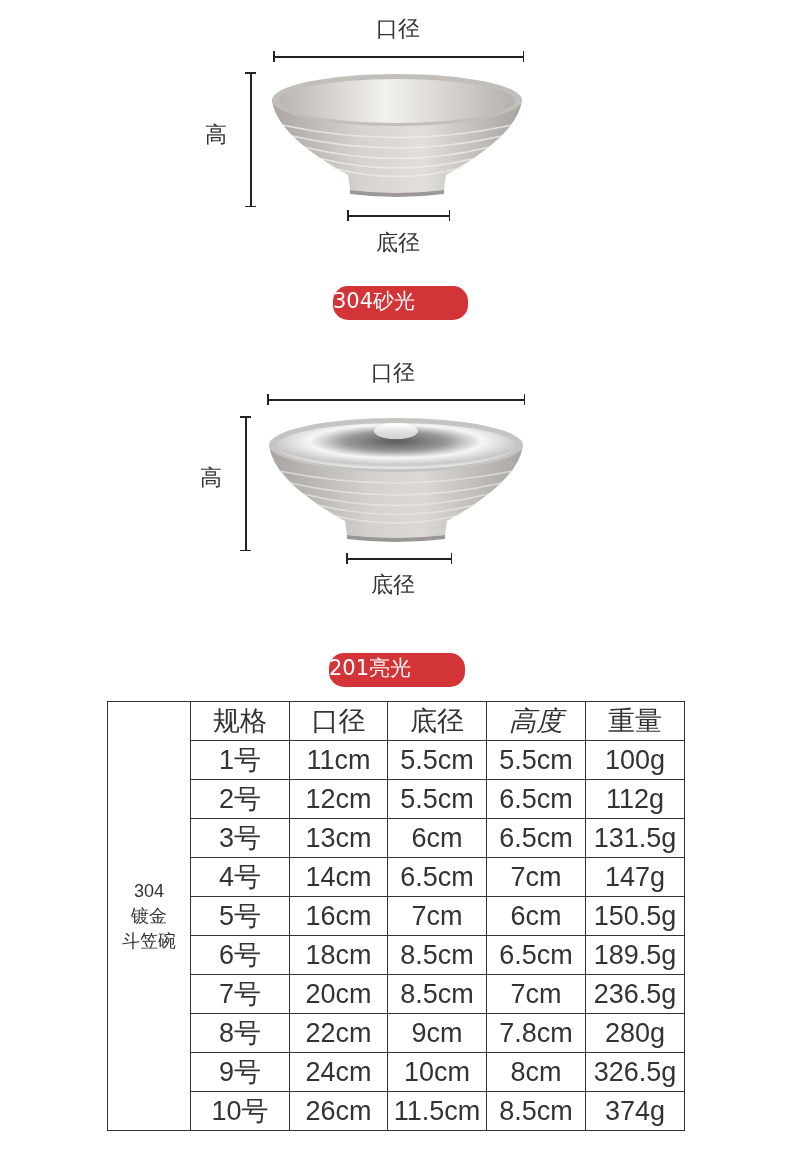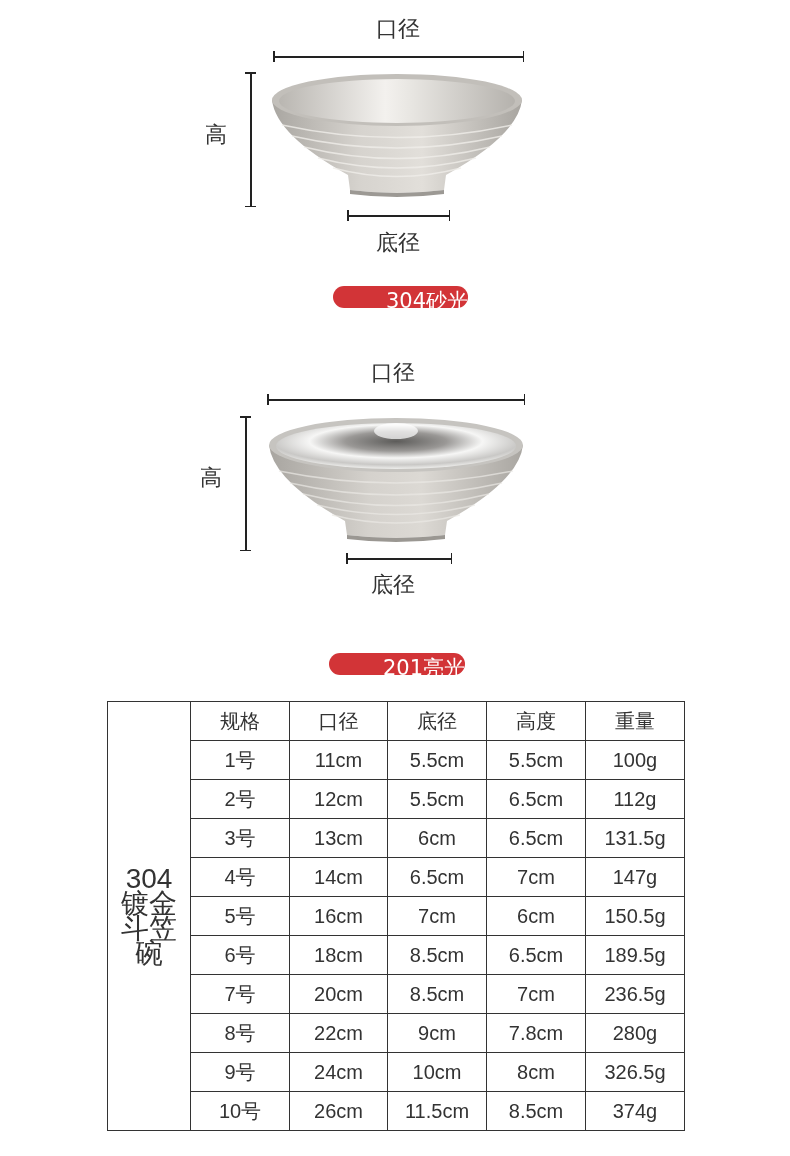--- a/index.html
+++ b/index.html
@@ -6,30 +6,30 @@
   body { width: 790px; height: 1156px; position: relative; overflow: hidden;
          font-family: "DejaVu Sans", "Liberation Sans", sans-serif; color: #333; }
   .abs { position: absolute; }
   .label { font-size: 22px; color: #333; white-space: nowrap; text-align: center; }
   .hline { position: absolute; height: 1.5px; background: #222; }
   .hline::before, .hline::after { content: ""; position: absolute; top: -5px; width: 1.5px; height: 11px; background: #222; }
   .hline::before { left: 0; } .hline::after { right: 0; }
   .vline { position: absolute; width: 1.5px; background: #222; }
   .vline::before, .vline::after { content: ""; position: absolute; left: -5px; height: 1.5px; width: 11px; background: #222; }
   .vline::before { top: 0; } .vline::after { bottom: 0; }
-  .badge { position: absolute; height: 22px; border-radius: 15px; background: #d23437; color: #fff;
-           font-size: 21px; line-height: 30px; text-align: right; }
+  .badge { position: absolute; height: 34px; border-radius: 15px; background: #d23437; color: #fff;
+           font-size: 21px; line-height: 30px; text-align: left; }
   .bowl { position: absolute; }
   table.spec { position: absolute; left: 107px; top: 701px; border-collapse: collapse;
                font-family: "Liberation Sans", "DejaVu Sans", sans-serif; }
-  table.spec td { border: 1.5px solid #333; text-align: center; font-size: 20px; color: #333;
+  table.spec td { border: 1.5px solid #333; text-align: center; font-size: 27px; color: #333;
                   padding: 0; height: 38px; }
-  table.spec td.name { font-size: 28px; line-height: 25px; width: 82px; }
+  table.spec td.name { font-size: 18px; line-height: 25px; width: 82px; }
   table.spec .c1 { width: 98px; } table.spec .c2 { width: 97px; } table.spec .c3 { width: 98px; }
-  table.spec .c4 { width: 98px; } table.spec .c5 { width: 98px; font-family: Liberation Serif, serif; }
+  table.spec .c4 { width: 98px; font-style: italic; } table.spec .c5 { width: 98px; font-family: Liberation Serif, serif; }
 </style>
 </head>
 <body>
 
 <div>
   <div class="abs label" style="left:348px; top:14px; width:100px;">口径</div>
   <div class="hline" style="left:273px; top:56px; width:251px;"></div>
   <div class="abs label" style="left:196px; top:120px; width:40px;">高</div>
   <div class="vline" style="left:250px; top:72px; height:135px;"></div>
   <svg class="bowl" style="left:268px; top:70px;" width="258" height="130" viewBox="0 0 258 130">

